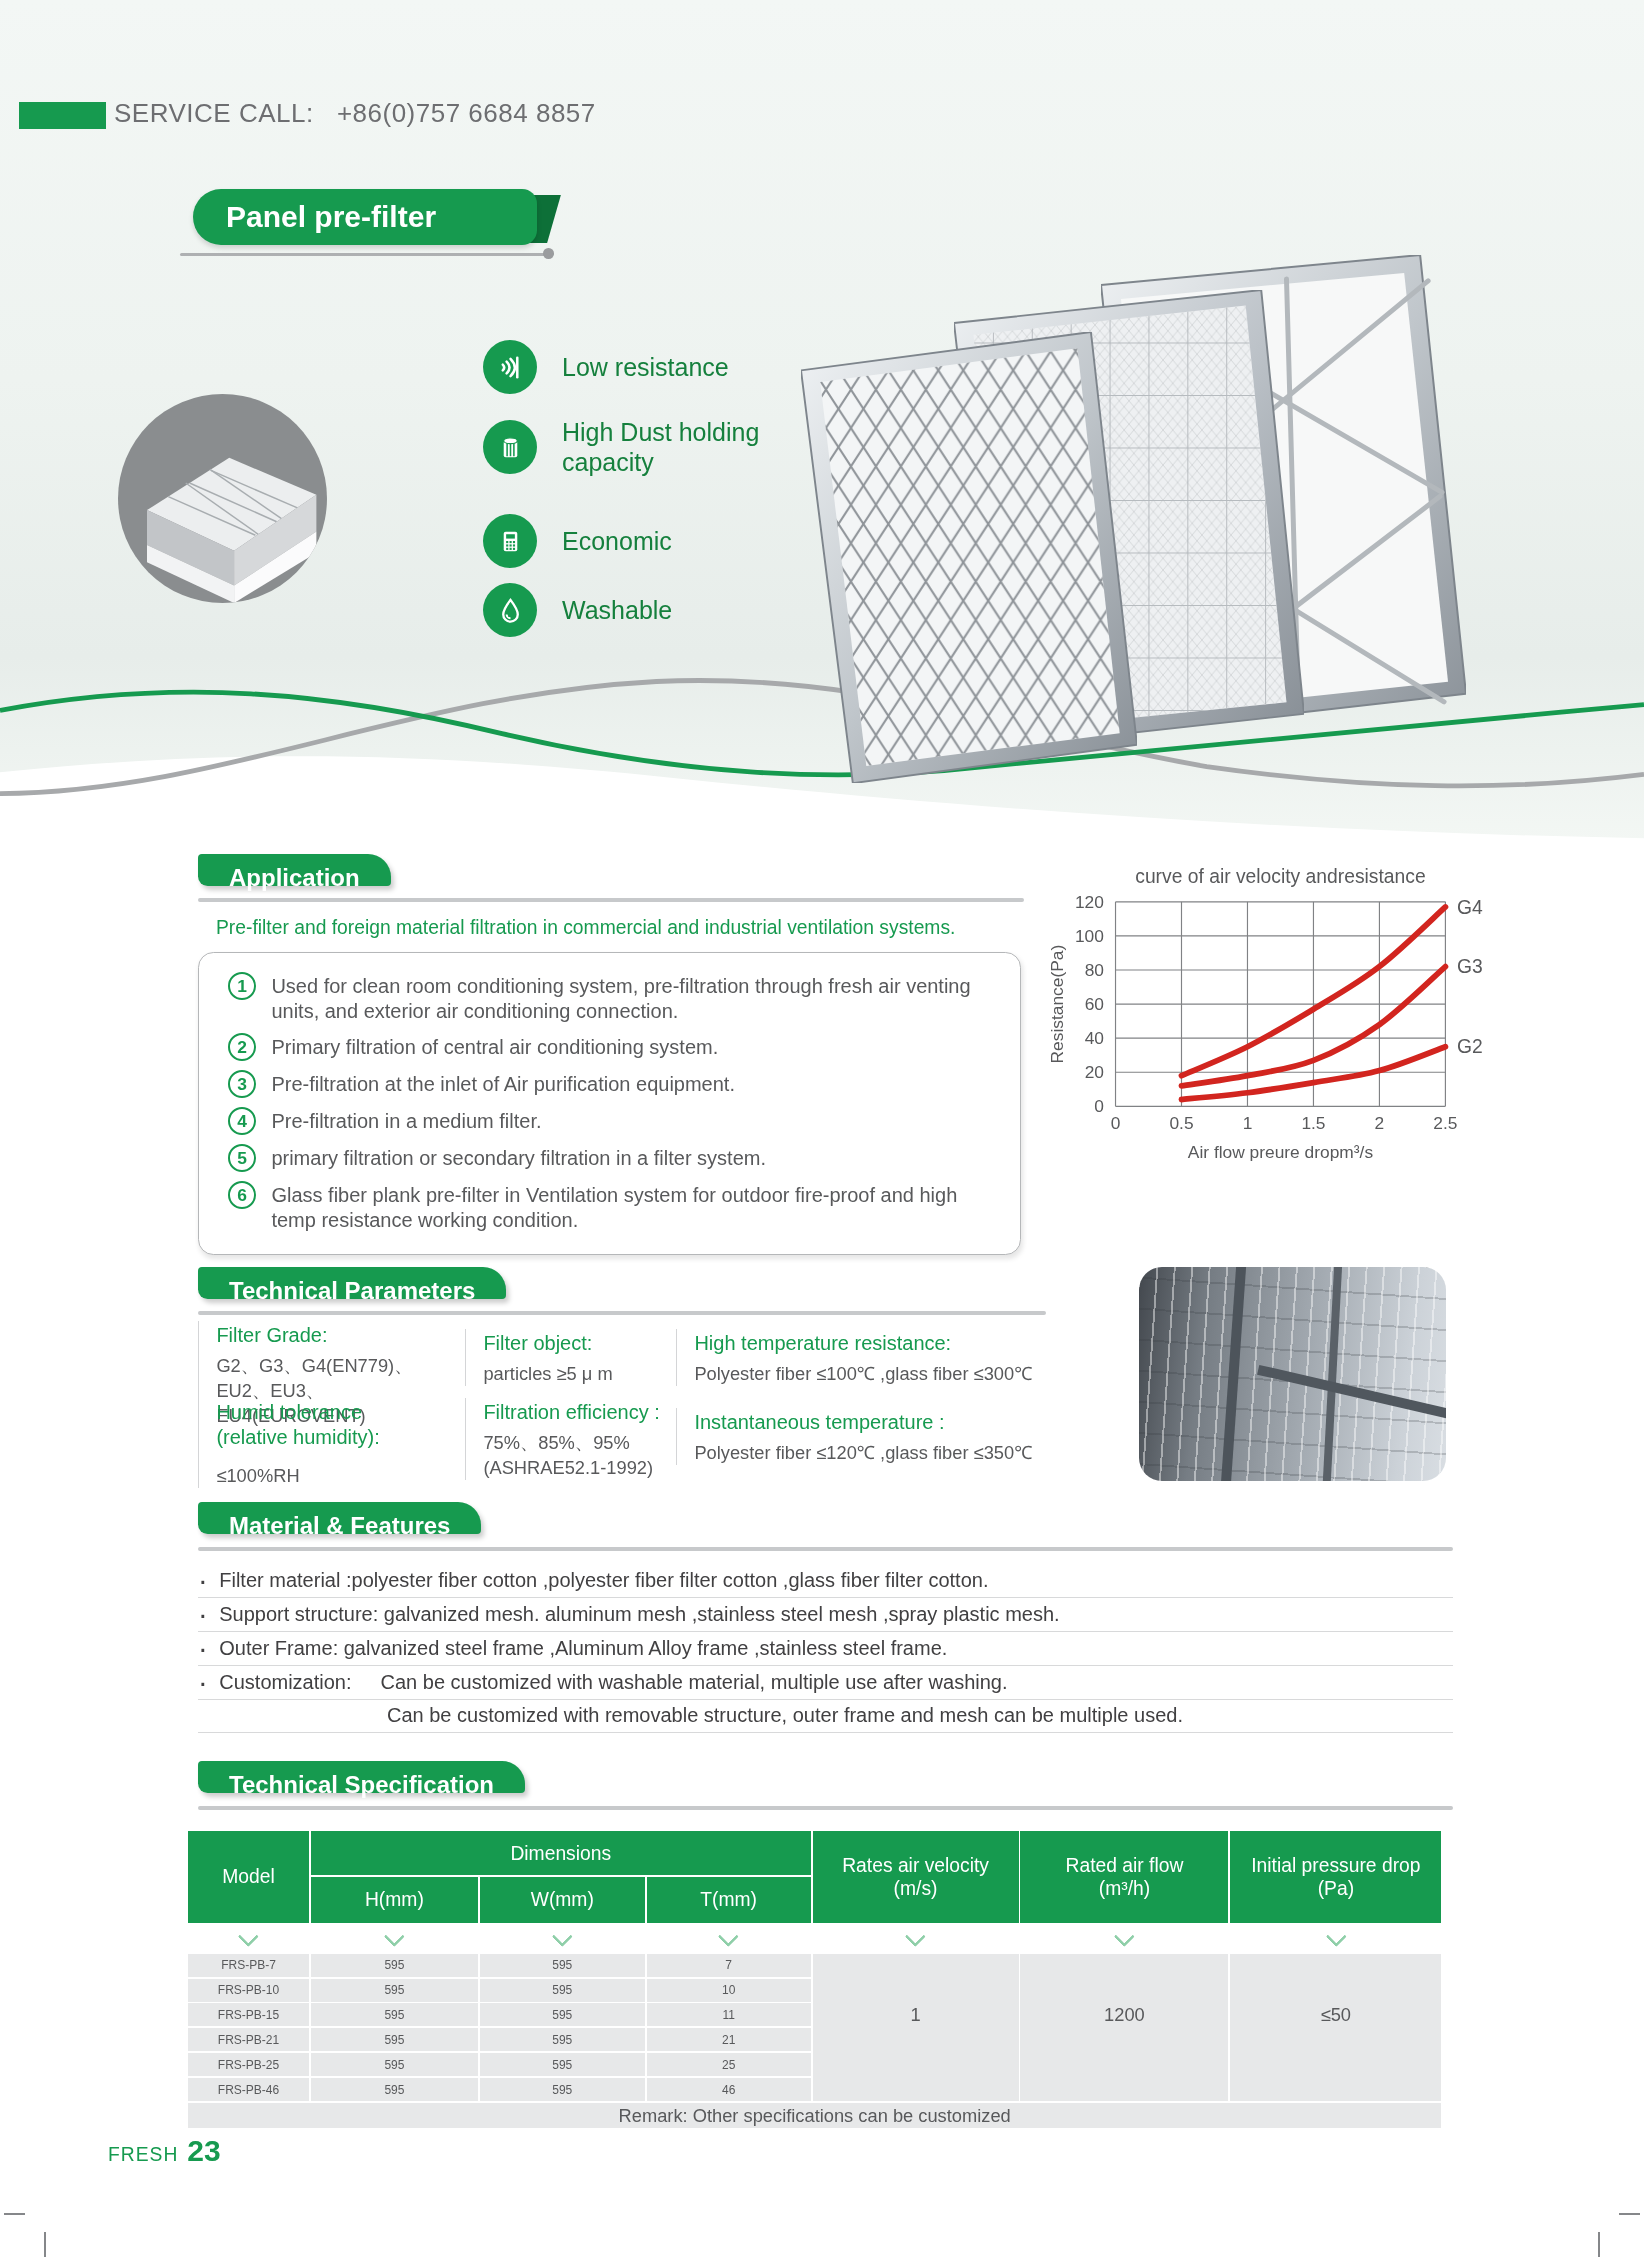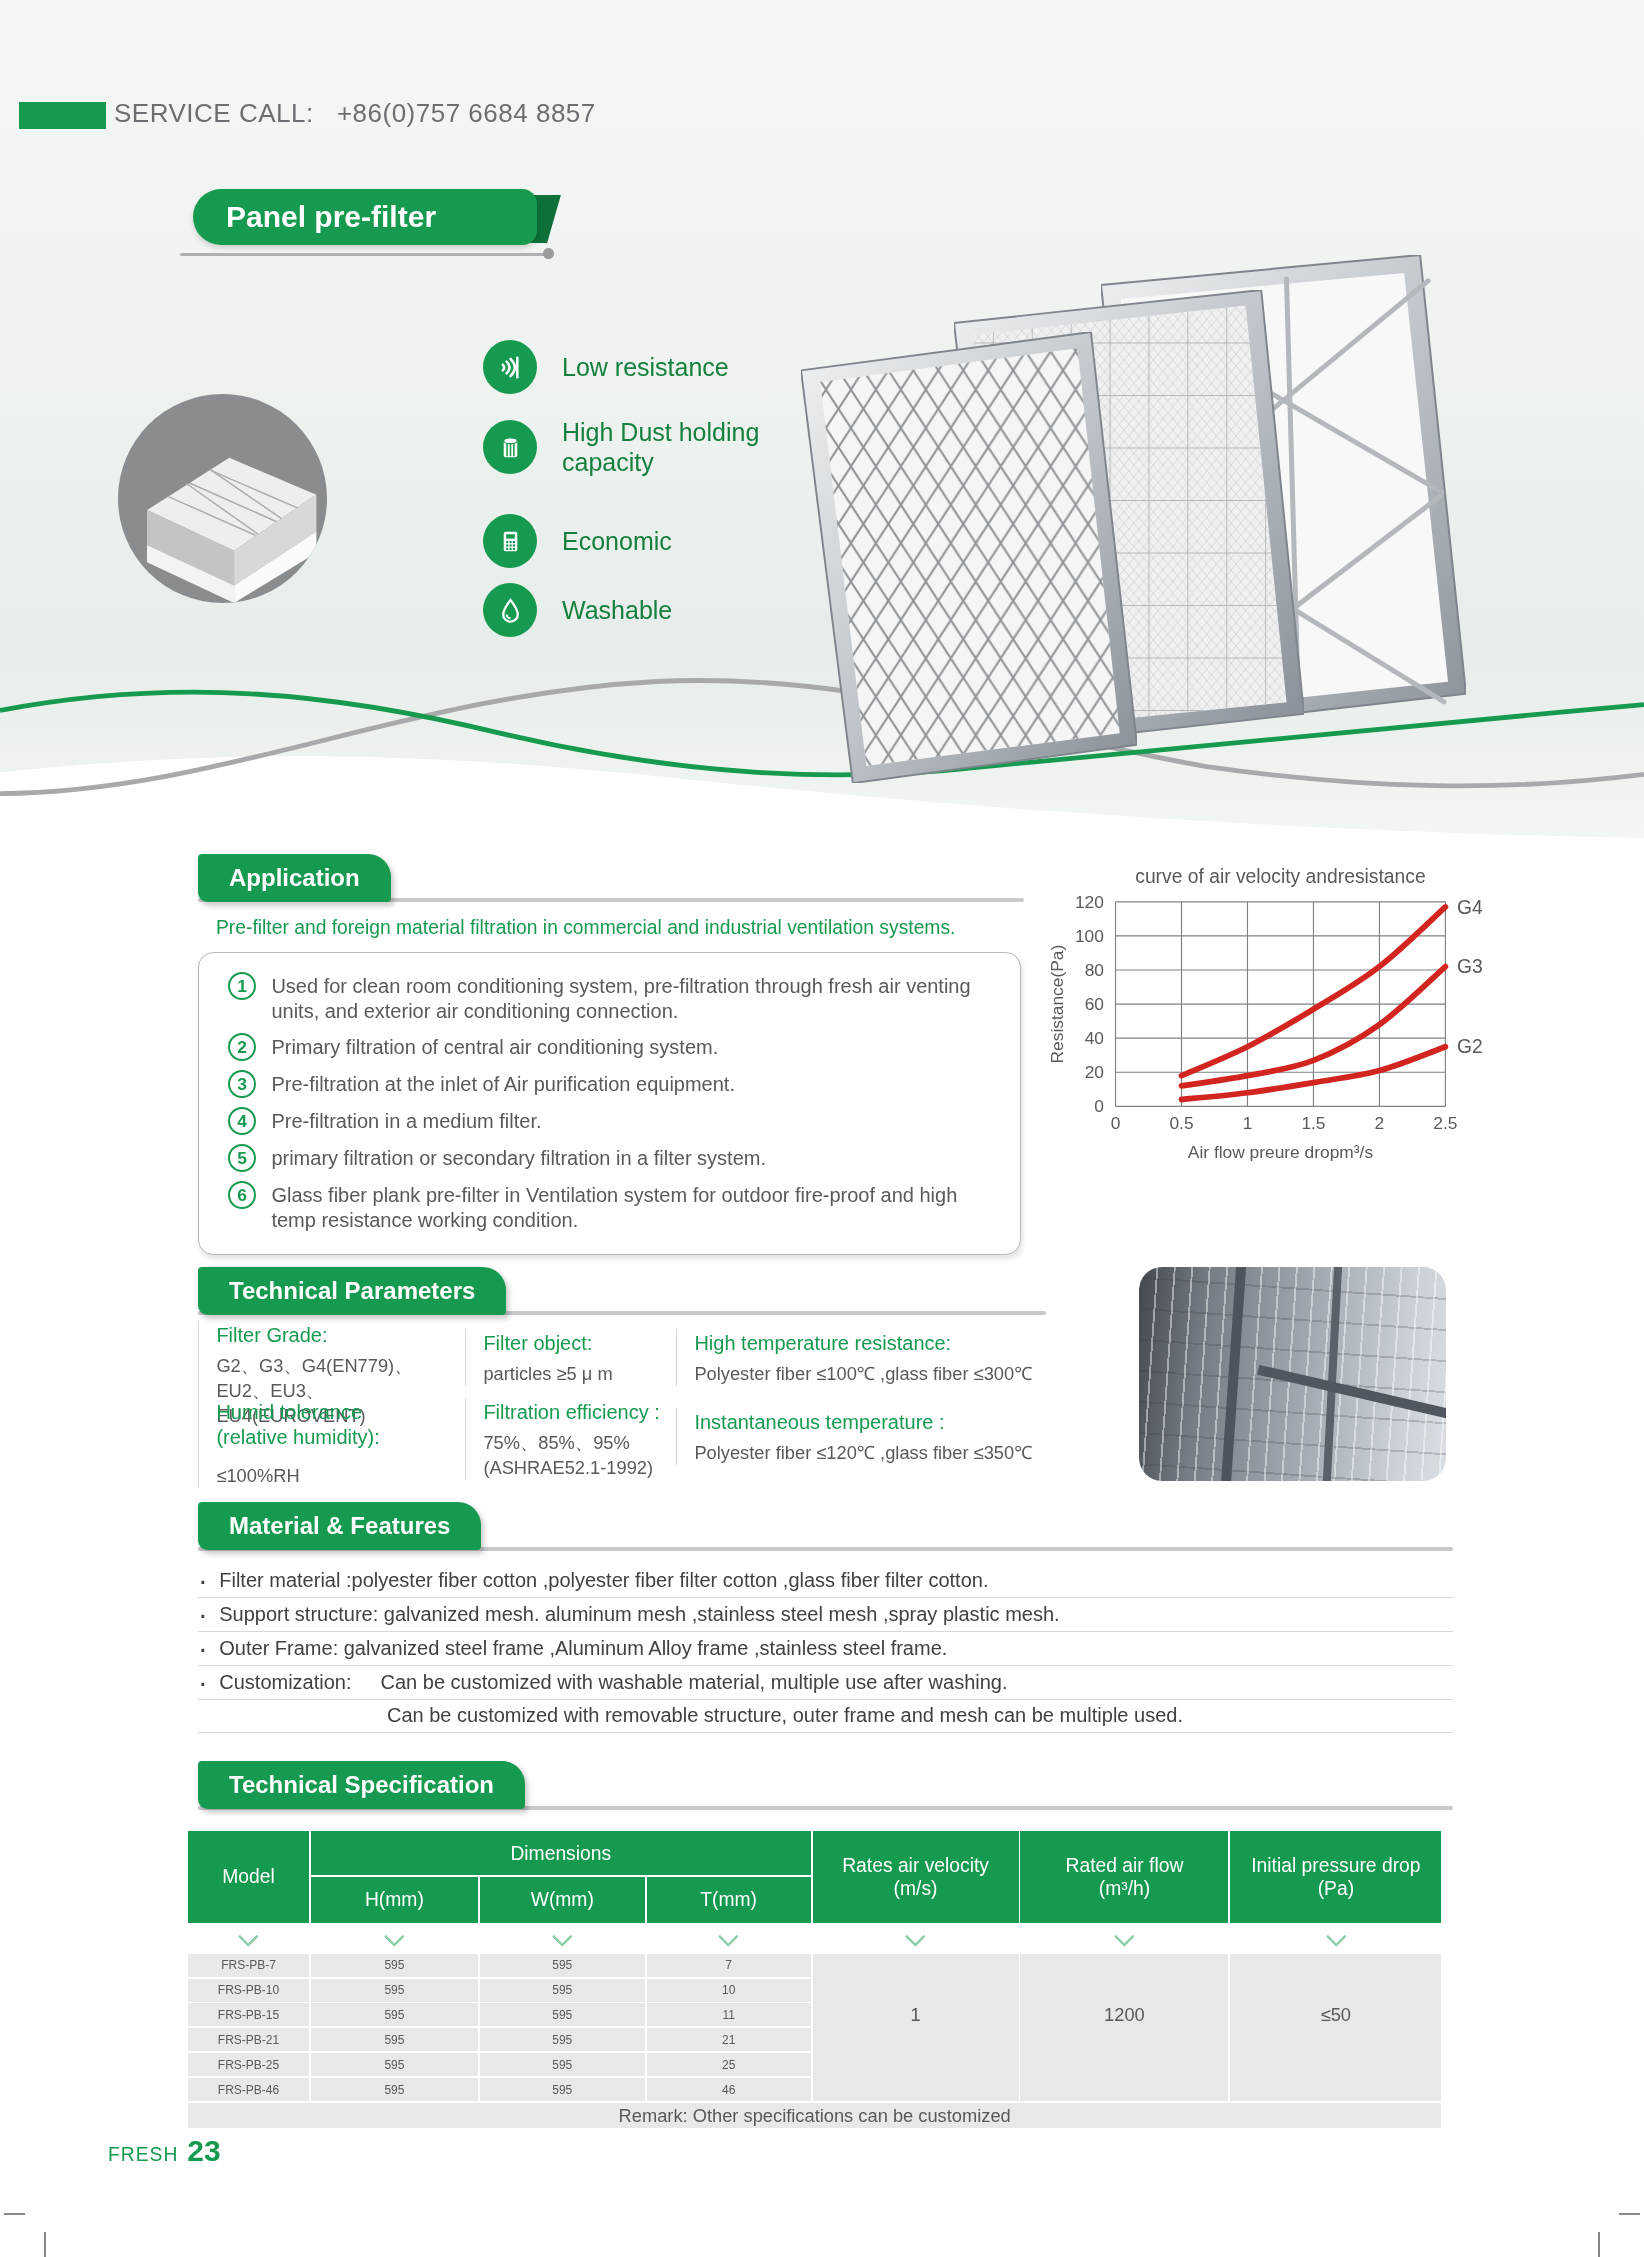--- a/index.html
+++ b/index.html
@@ -24,21 +24,21 @@
 .banner-dot{position:absolute;left:543px;top:248px;width:10.6px;height:10.6px;border-radius:50%;background:#9a9c9e}
 
 .circle-photo{position:absolute;left:118px;top:394px;width:209px;height:209px}
 
 .feat-row{position:absolute;left:483px;display:flex;align-items:center;gap:25px}
 .feat-icon{width:54px;height:54px;border-radius:50%;background:#169a4f;display:flex;align-items:center;justify-content:center;flex:0 0 54px}
 .feat-label{font-size:25px;color:#15803d;line-height:30px;width:241px}
 
 .panel{position:absolute}
 
-.sec-tab{position:absolute;background:#169a4f;color:#fff;font-weight:bold;font-size:24px;height:48px;line-height:48px;
+.sec-tab{position:absolute;background:#169a4f;color:#fff;font-weight:bold;font-size:24px;height:32px;line-height:48px;
   padding:0 31px;border-radius:3.9px 23px 3.9px 9.7px;box-shadow:2.9px 3.9px 5.8px rgba(0,0,0,.2);white-space:nowrap;z-index:3}
 .sec-rule{position:absolute;height:3.9px;background:#c7c9cb;z-index:1;border-radius:1.9px}
 
 .app-intro{position:absolute;left:216px;top:917px;width:840px;font-size:19.3px;color:#169a4f}
 .app-box{position:absolute;left:198px;top:952px;width:823px;height:303px;border:1.9px solid #b5b7b9;border-radius:15.4px;
   background:#fff;box-sizing:border-box;padding:21px 29px;display:flex;flex-direction:column;justify-content:space-between;
   box-shadow:1.9px 3.9px 5.8px rgba(0,0,0,.1)}
 .app-item{display:flex;gap:15.4px;align-items:flex-start;font-size:20px;line-height:25px;color:#58595b}
 .app-num{flex:0 0 28px;width:28px;height:28px;border:2.9px solid #169a4f;border-radius:50%;color:#169a4f;font-weight:bold;
   font-size:17.4px;display:flex;align-items:center;justify-content:center;box-sizing:border-box;margin-top:-1.9px}

